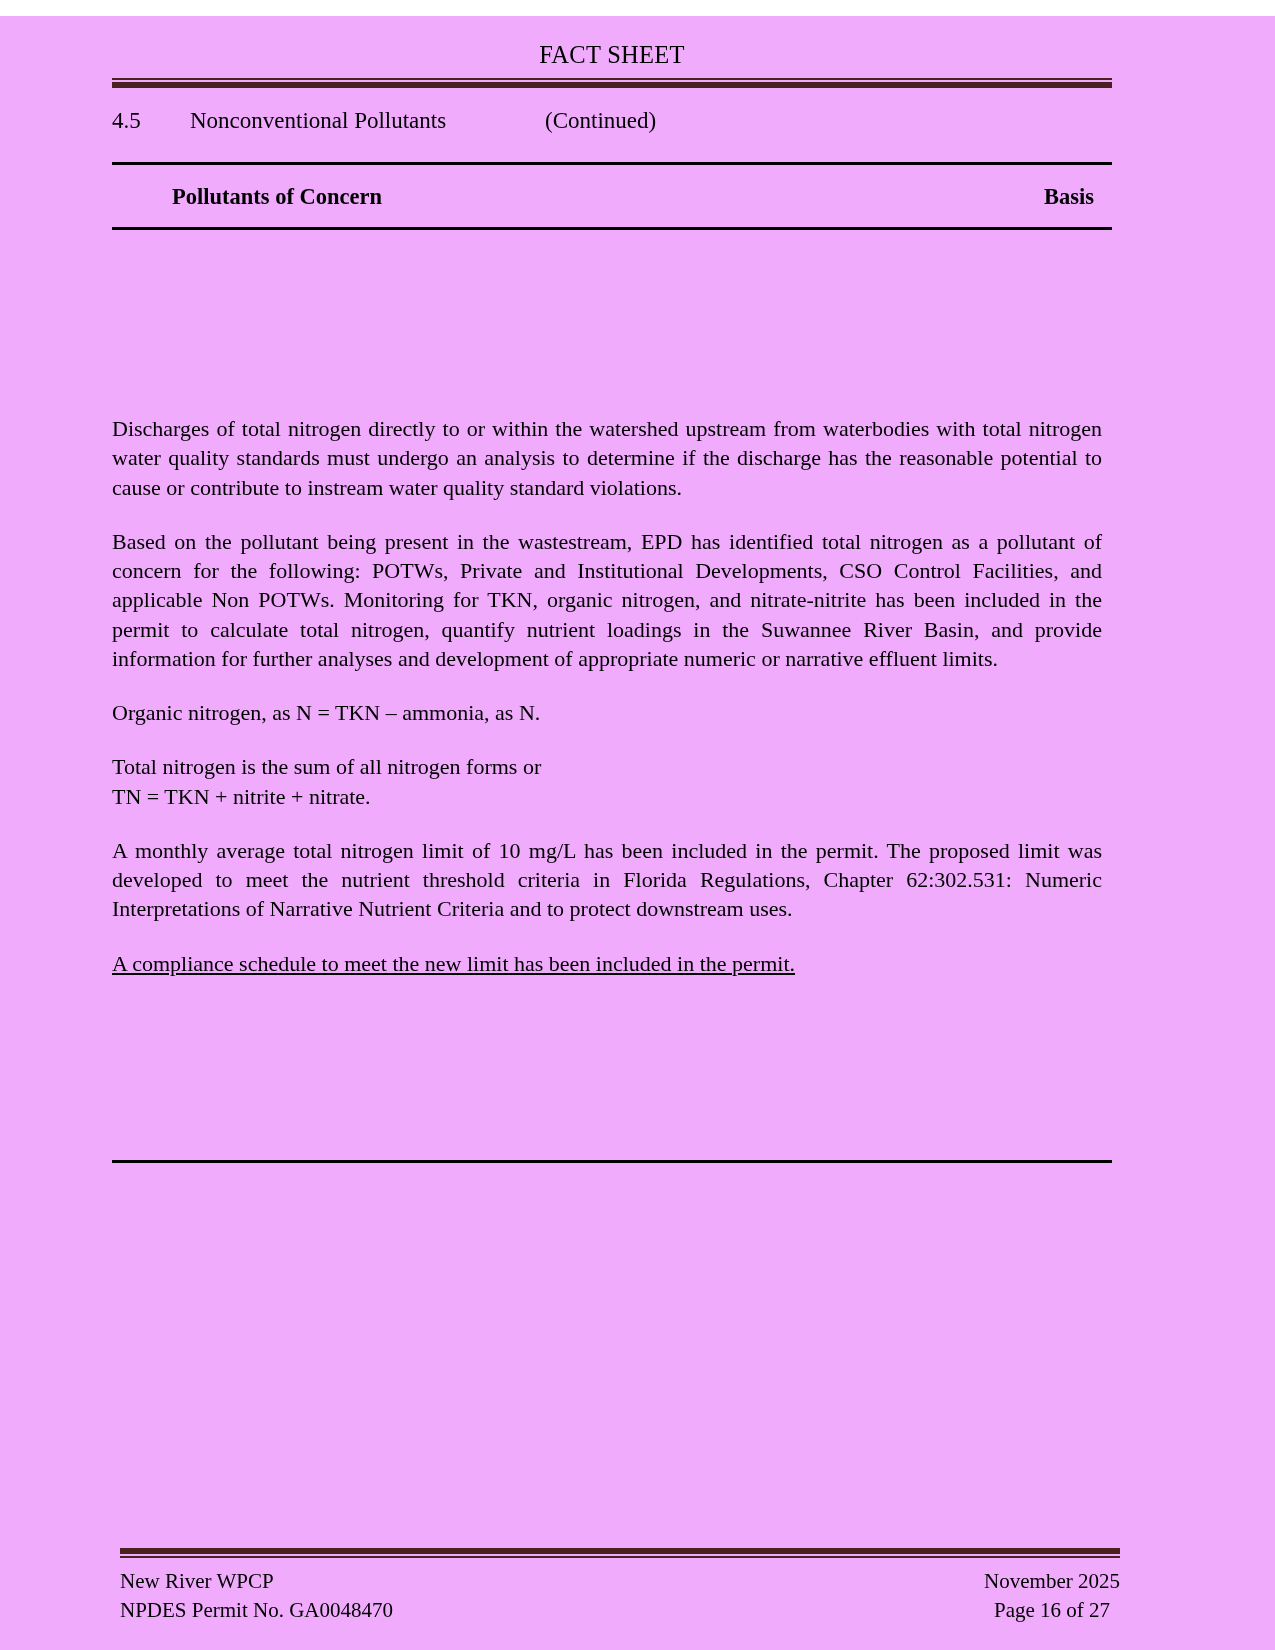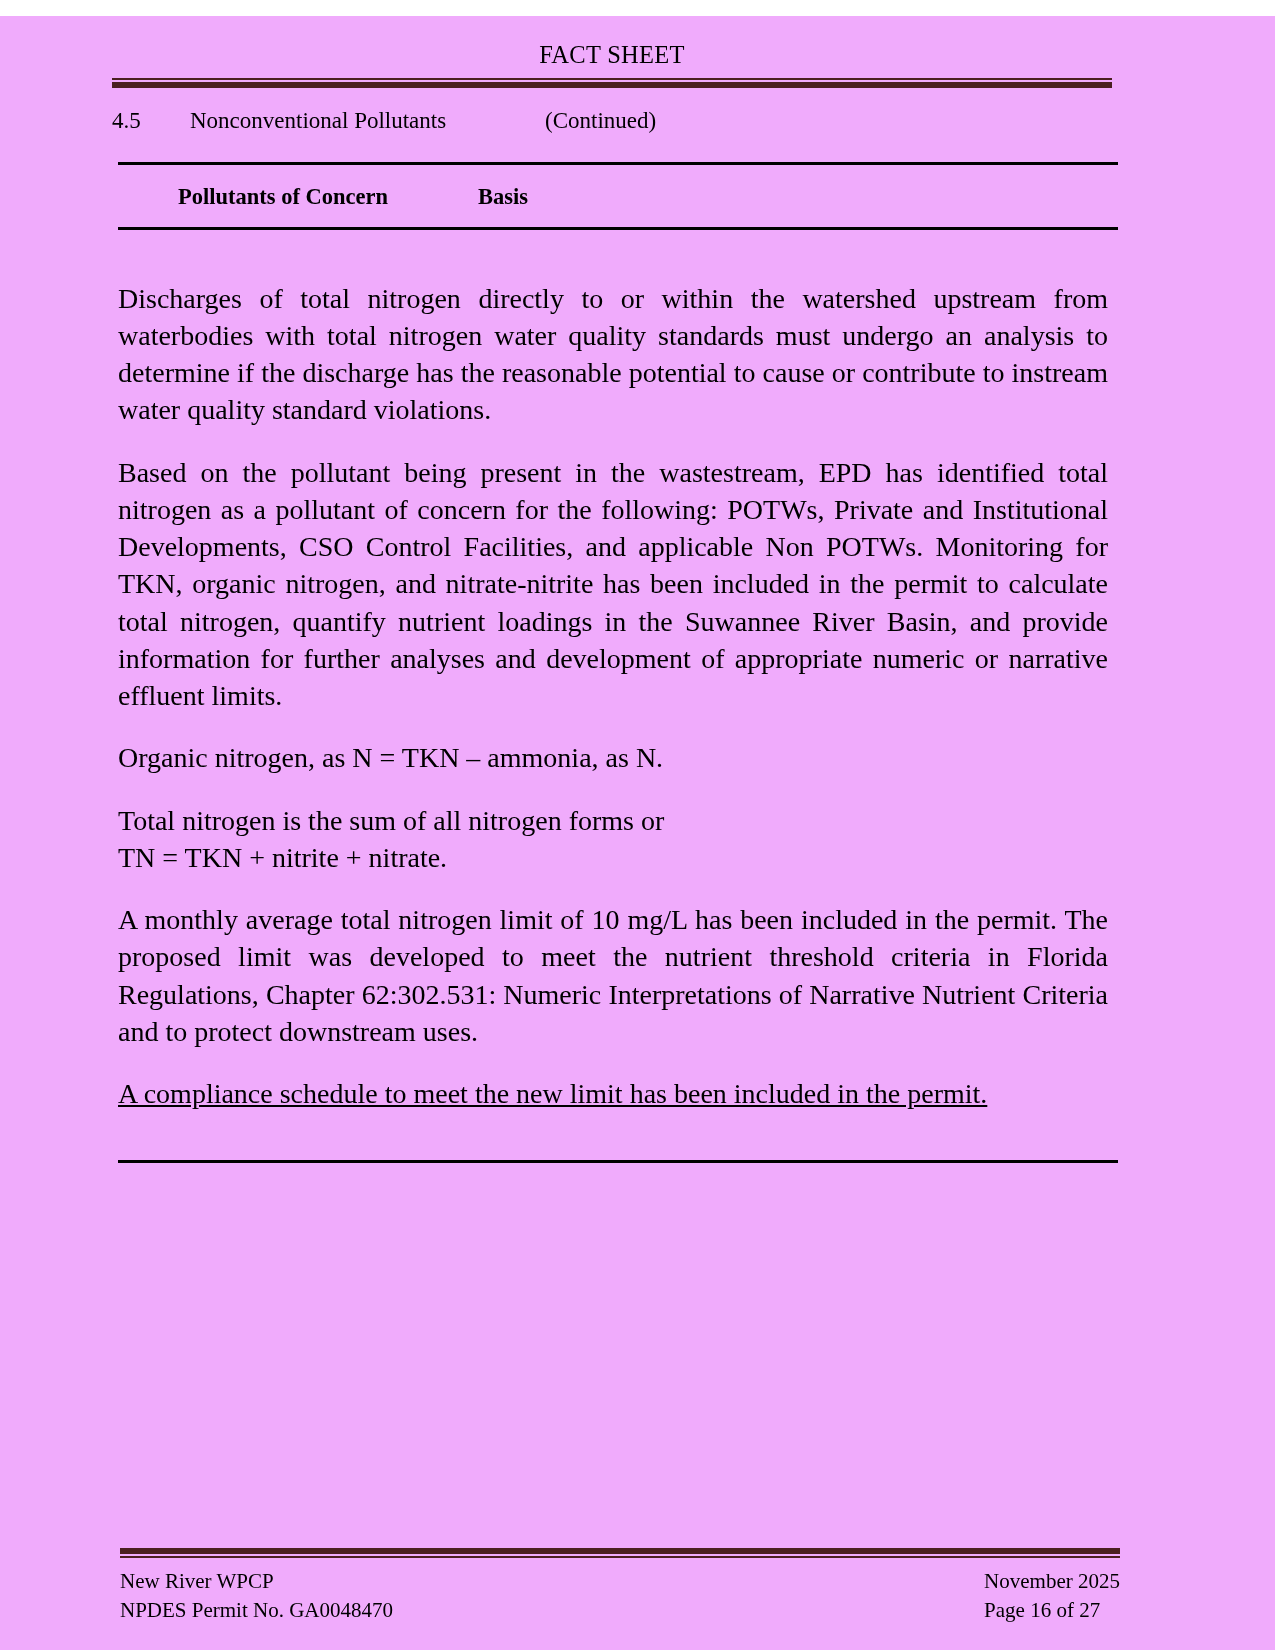--- a/index.html
+++ b/index.html
@@ -64,21 +64,21 @@
     display: inline-block;
     width: 355px;
   }
   .section-heading .sec-cont {
     display: inline-block;
   }
 
   
   .table-wrap {
     position: absolute;
-    left: 118px;
+    left: 112px;
     top: 146px;
     width: 1000px;
   }
   .rule-black-top {
     height: 3px;
     background: #000000;
   }
   .rule-black-bottom {
     height: 3px;
     background: #000000;
@@ -89,21 +89,21 @@
   }
   .th-pollutants {
     width: 360px;
     padding-left: 60px;
     box-sizing: border-box;
     font-weight: bold;
     font-size: 22.5px;
   }
   .th-basis {
     flex: 1;
-    text-align: left;
+    text-align: right;
     font-weight: bold;
     font-size: 22.5px;
     padding-right: 18px;
     box-sizing: border-box;
   }
   .table-body {
     display: flex;
     align-items: center;
     min-height: 930px;
   }
@@ -112,21 +112,21 @@
     box-sizing: border-box;
     padding-left: 5px;
     padding-right: 8px;
     font-size: 22px;
     line-height: 1.38;
   }
   .td-basis {
     flex: 1;
     box-sizing: border-box;
     padding: 22px 10px 20px 0;
-    font-size: 28px;
+    font-size: 22px;
     line-height: 1.33;
     text-align: justify;
     text-justify: inter-word;
   }
   .td-basis p {
     margin: 0 0 25px 0;
   }
   .td-basis p:last-child {
     margin-bottom: 0;
     text-decoration: underline;
@@ -152,21 +152,21 @@
     margin-top: 2px;
   }
   .footer-cols {
     display: flex;
     justify-content: space-between;
     margin-top: 9px;
     font-size: 21px;
     line-height: 1.35;
   }
   .footer-right {
-    text-align: left;
+    text-align: center;
   }
   .footer-cols div > div {
     white-space: nowrap;
   }
 </style>
 </head>
 <body>
 
 <div class="page">
 

